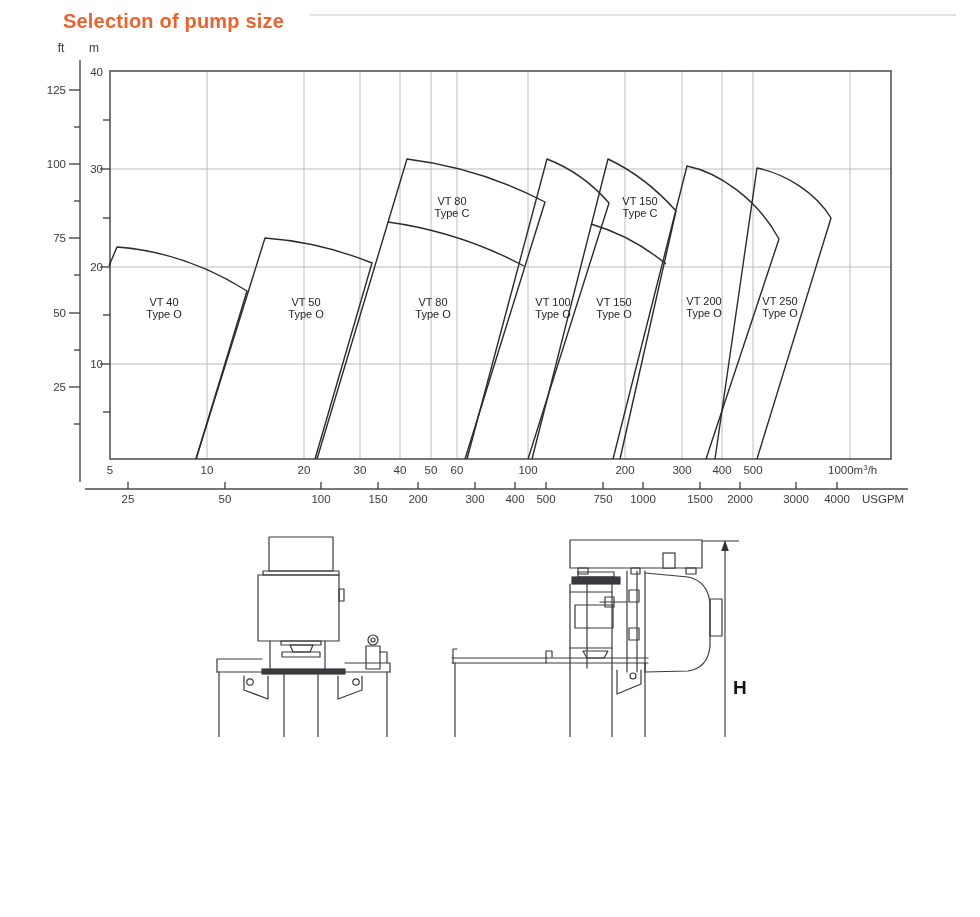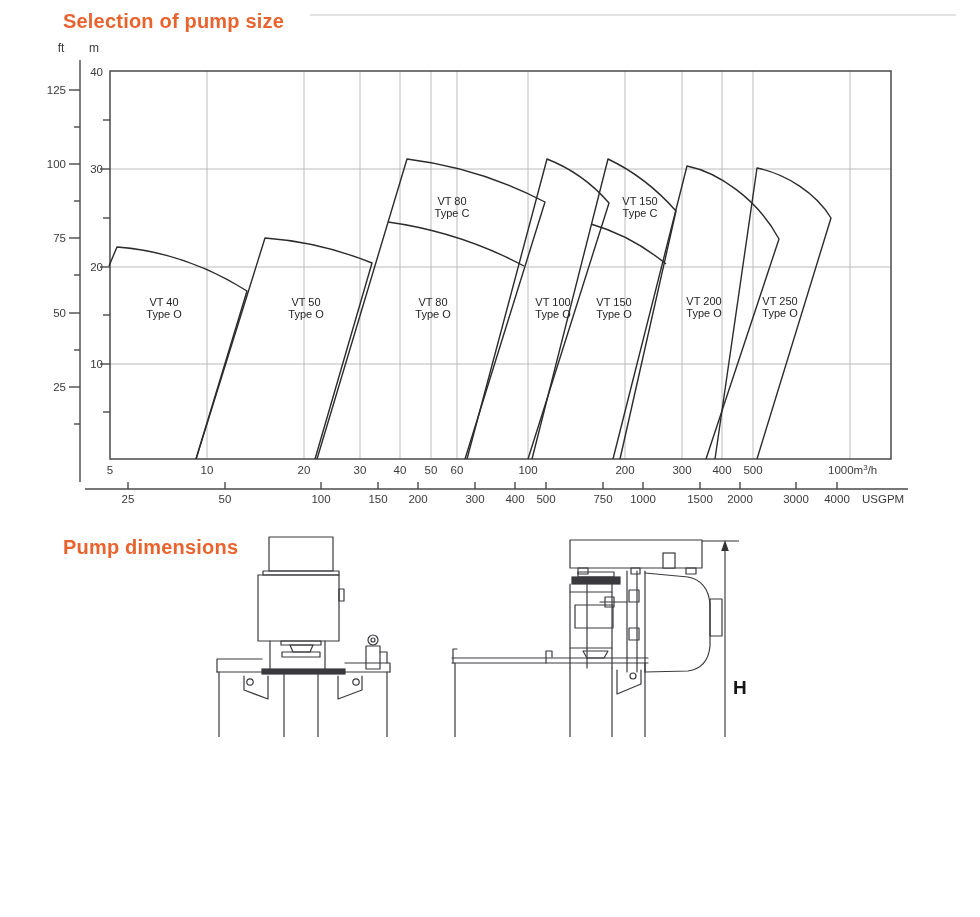--- a/index.html
+++ b/index.html
@@ -169,21 +169,20 @@
       <text class="tick" x="603" y="503" text-anchor="middle">750</text>
       <text class="tick" x="643" y="503" text-anchor="middle">1000</text>
       <text class="tick" x="700" y="503" text-anchor="middle">1500</text>
       <text class="tick" x="740" y="503" text-anchor="middle">2000</text>
       <text class="tick" x="796" y="503" text-anchor="middle">3000</text>
       <text class="tick" x="837" y="503" text-anchor="middle">4000</text>
       <text class="tick" x="862" y="503" text-anchor="start">USGPM</text>
     </g>
   </svg>
 
-  <h2 class="section-title" id="dims-title">Pump dimensions</h2>
 
   <svg id="dims-svg" width="980" height="405" viewBox="0 512 980 405">
 
     <g>
       <rect class="draw" x="269" y="537" width="64" height="34"></rect>
       <rect class="draw" x="263" y="571" width="76" height="4"></rect>
       <rect class="draw" x="258" y="575" width="81" height="66"></rect>
       <rect class="draw" x="339" y="589" width="5" height="12"></rect>
       <rect class="draw" x="281" y="641" width="40" height="4"></rect>
       <polygon class="draw" points="290,645 313,645 310,652 293,652"></polygon>

